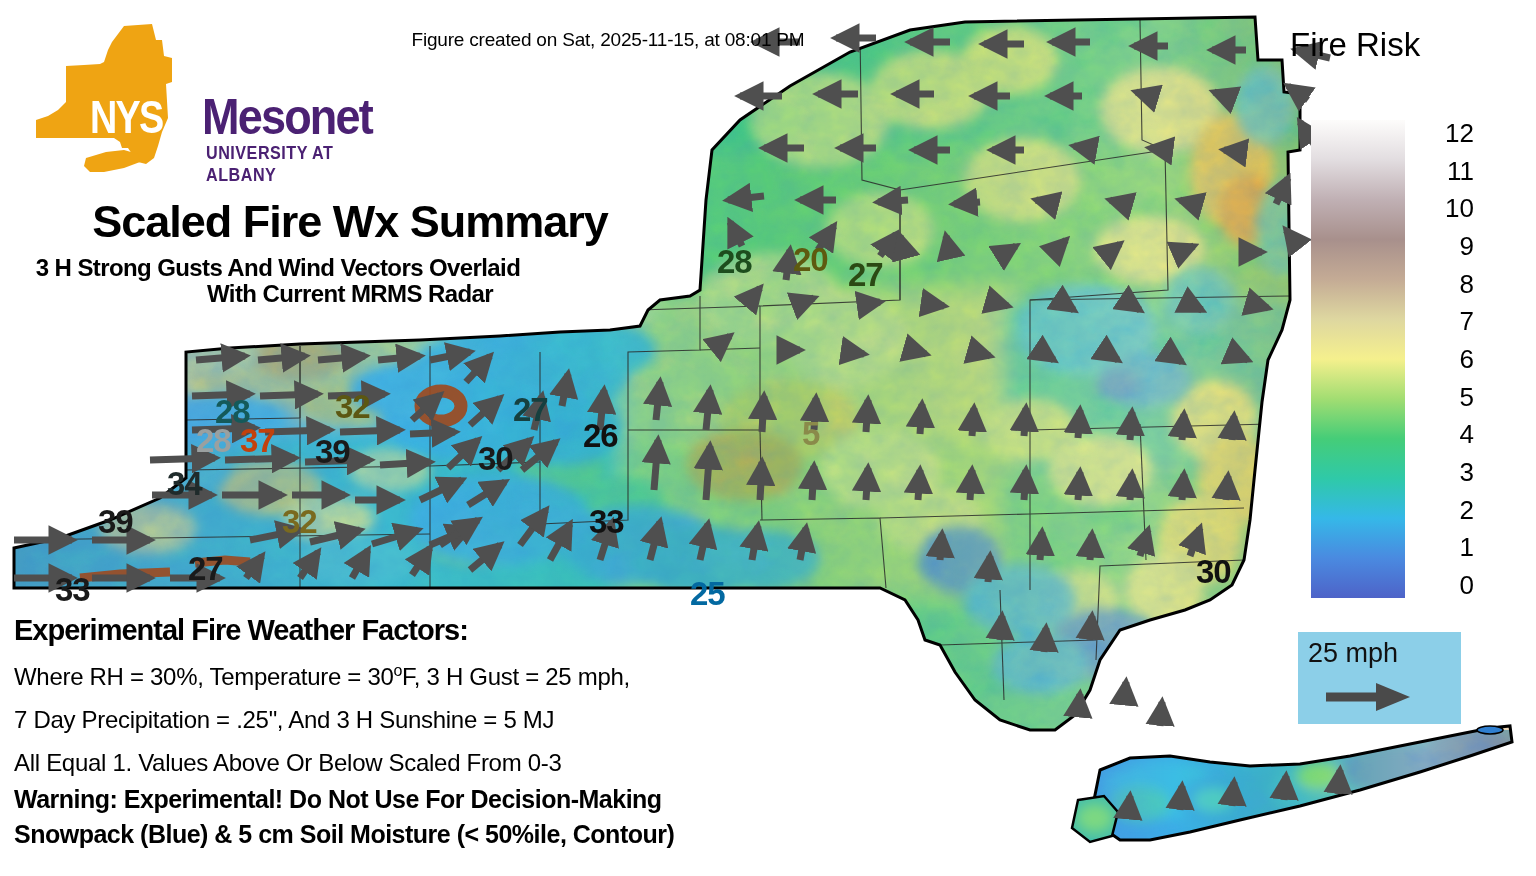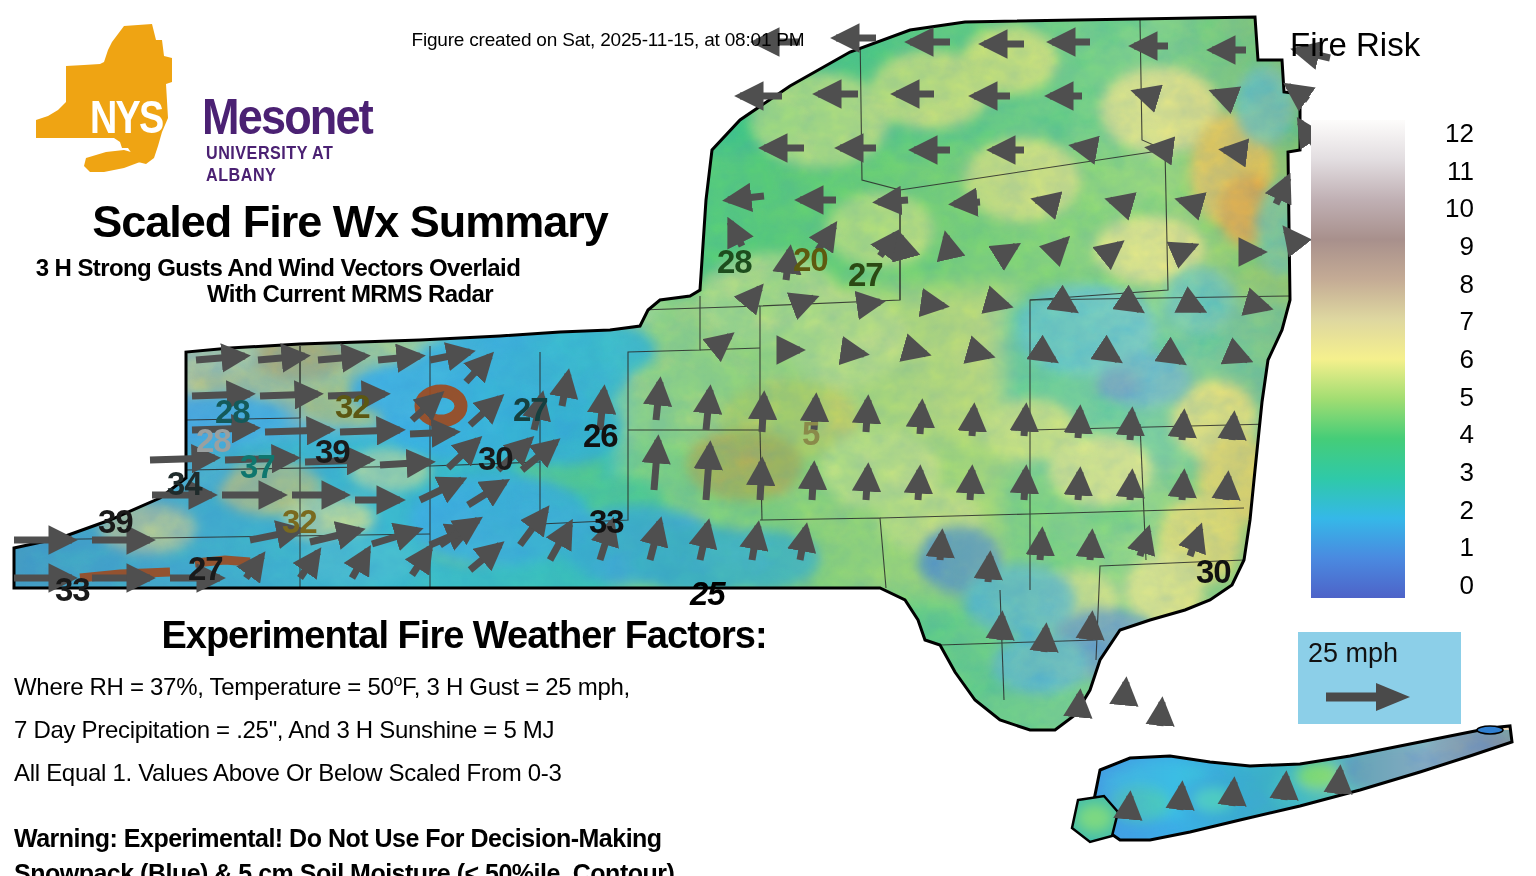--- a/index.html
+++ b/index.html
@@ -25,23 +25,23 @@
   
   #title-main{left:0px;top:196px;width:700px;text-align:center;
       font-size:45px;font-weight:bold;letter-spacing:-1px;}
   #title-sub1{left:0px;top:254px;width:556px;text-align:center;
       font-size:24px;font-weight:bold;letter-spacing:-0.6px;}
   #title-sub2{left:0px;top:280px;width:700px;text-align:center;
       font-size:24px;font-weight:bold;letter-spacing:-0.6px;}
 
   
   #footer{left:14px;top:614px;width:900px;}
-  #footer h2{margin:0;font-size:38px;font-weight:bold;letter-spacing:-1px;text-align:center;}
+  #footer h2{margin:0;font-size:29px;font-weight:bold;letter-spacing:-1px;}
   #footer .line{font-size:24px;margin-top:15px;letter-spacing:-0.3px;}
-  #footer .warn{font-size:25px;font-weight:bold;letter-spacing:-0.5px;margin-top:37px;}
+  #footer .warn{font-size:25px;font-weight:bold;letter-spacing:-0.5px;margin-top:8px;}
   #footer .warn2{font-size:25px;font-weight:bold;letter-spacing:-0.5px;margin-top:6px;}
   sup.deg{font-size:16px;vertical-align:super;}
   #cbar-wrap{left:1290px;top:26px;width:246px;height:600px;}
   #cbar-title-t{position:absolute;left:0;top:0;width:200px;text-align:left;
       font-size:33px;}
   #cbar-box{position:absolute;left:21px;top:94px;width:94px;height:478px;}
   #cbar-ticks{position:absolute;left:124px;top:94px;width:60px;height:478px;}
   #cbar-ticks div{position:absolute;right:0;font-size:26px;line-height:26px;
       text-align:right;width:46px;}
 
@@ -450,31 +450,31 @@
     <line x1="1338" y1="794" x2="1340" y2="770"></line>
     <line x1="1128" y1="818" x2="1130" y2="796"></line>
   </g>
 </svg>
 
 <div id="gust-layer" class="abs" style="left:0;top:0;width:1536px;height:876px;">
     <div class="gust" style="left: 55px; top: 573px; color: rgb(26, 26, 26);">33</div>
     <div class="gust" style="left: 98px; top: 505px; color: rgb(26, 26, 26);">39</div>
     <div class="gust" style="left: 188px; top: 552px; color: rgb(26, 26, 26);">27</div>
     <div class="gust" style="left: 167px; top: 467px; color: rgb(31, 43, 43);">34</div>
-    <div class="gust" style="left: 240px; top: 450px; color: #0f766e;">37</div>
+    <div class="gust" style="left: 240px; top: 424px; color: #c2410c;">37</div>
     <div class="gust" style="left: 315px; top: 435px; color: rgb(26, 26, 26);">39</div>
     <div class="gust" style="left: 215px; top: 395px; color: rgb(20, 90, 90);">28</div>
     <div class="gust" style="left: 196px; top: 424px; color: rgb(154, 160, 160);">28</div>
     <div class="gust" style="left: 282px; top: 505px; color: rgb(122, 106, 31);">32</div>
     <div class="gust" style="left: 335px; top: 390px; color: rgb(92, 87, 18);">32</div>
     <div class="gust" style="left: 478px; top: 442px; color: rgb(26, 26, 26);">30</div>
     <div class="gust" style="left: 513px; top: 393px; color: rgb(22, 64, 63);">27</div>
     <div class="gust" style="left: 583px; top: 419px; color: rgb(17, 17, 17);">26</div>
     <div class="gust" style="left: 589px; top: 505px; color: rgb(17, 17, 17);">33</div>
-    <div class="gust" style="left: 690px; top: 577px; color: #000000; font-style: italic;">25</div>
+    <div class="gust" style="left: 690px; top: 577px; color: #0369a1;">25</div>
     <div class="gust" style="left: 717px; top: 245px; color: rgb(29, 77, 29);">28</div>
     <div class="gust" style="left: 793px; top: 243px; color: rgb(94, 90, 15);">20</div>
     <div class="gust" style="left: 848px; top: 258px; color: rgb(43, 74, 20);">27</div>
     <div class="gust" style="left: 802px; top: 417px; color: rgb(138, 138, 74);">5</div>
     <div class="gust" style="left: 1196px; top: 555px; color: rgb(17, 17, 17);">30</div>
   </div>
 
 <div id="logo" class="abs">
   <svg id="logo-mark" viewBox="0 0 180 160">
     <path d="M96,4 L124,2 L128,18 L134,18 L136,34 L144,36 L144,60 L138,62 L140,96
@@ -492,21 +492,21 @@
   <div>Figure created on Sat, 2025-11-15, at 08:01 PM</div>
 </div>
 
 <div id="title-main" class="abs">Scaled Fire Wx Summary</div>
 <div id="title-sub1" class="abs">3 H Strong Gusts And Wind Vectors Overlaid</div>
 <div id="title-sub2" class="abs">With Current MRMS Radar</div>
 
 <div id="footer" class="abs">
   <h2>Experimental Fire Weather Factors:</h2>
   <div class="line">
-    <span>Where RH = 37%, Temperature = 50</span><sup class="deg">o</sup><span>F, 3 H Gust = 25 mph,</span>
+    <span>Where RH = 30%, Temperature = 30</span><sup class="deg">o</sup><span>F, 3 H Gust = 25 mph,</span>
   </div>
   <div class="line">7 Day Precipitation = .25", And 3 H Sunshine = 5 MJ</div>
   <div class="line">All Equal 1. Values Above Or Below Scaled From 0-3</div>
   <div class="warn">Warning: Experimental! Do Not Use For Decision-Making</div>
   <div class="warn2">Snowpack (Blue) &amp; 5 cm Soil Moisture (&lt; 50%ile, Contour)</div>
 </div>
 
 <div id="cbar-wrap" class="abs">
   <div id="cbar-title-t">Fire Risk</div>
   <div id="cbar-box" style="background: linear-gradient(rgb(253, 252, 251) 0%, rgb(226, 221, 224) 8.33%, rgb(192, 176, 180) 16.67%, rgb(168, 144, 140) 25%, rgb(196, 171, 149) 33.33%, rgb(222, 215, 160) 41.67%, rgb(245, 240, 141) 50%, rgb(162, 221, 114) 58.33%, rgb(69, 205, 120) 66.67%, rgb(47, 201, 168) 75%, rgb(53, 184, 232) 83.33%, rgb(74, 138, 224) 91.67%, rgb(78, 99, 200) 100%);"></div>

